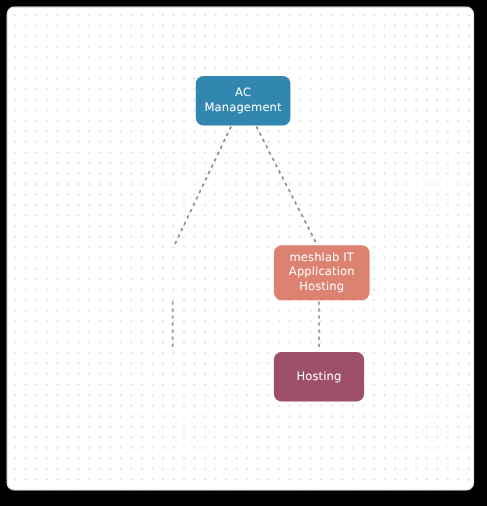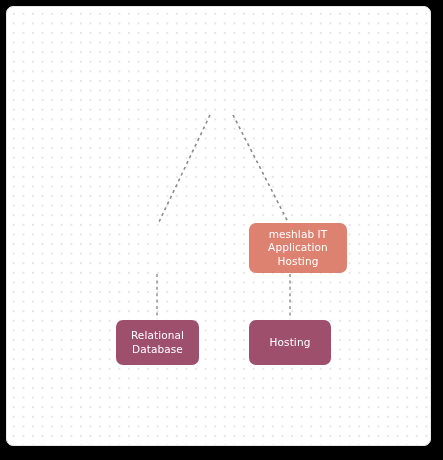--- a/index.html
+++ b/index.html
@@ -70,21 +70,21 @@
     user-select: none;
   }
   .node .lbl {
     display: block;
     white-space: pre-line;
   }
 
   
   #node-ac-management   { left: 171px; top:  62px; width: 86px; height: 45px; background: #3287b0; }
   #node-oracle-db       { left: 108px; top: 216px; width: 83px; height: 50px; background: #dd8170; }
-  #node-meshlab-hosting { left: 242px; top: 216px; width: 98px; height: 50px; background: #dd8170; }
+  #node-meshlab-hosting { left: 242px; top: 216px; width: 87px; height: 50px; background: #dd8170; }
   #node-relational-db   { left: 109px; top: 313px; width: 83px; height: 45px; background: #9e4f6c; }
   #node-hosting         { left: 242px; top: 313px; width: 82px; height: 45px; background: #9e4f6c; }
 </style>
 </head>
 <body>
 
 <div id="frame">
 
   <div id="canvas">
 
@@ -94,31 +94,31 @@
 
       <line x1="203" y1="108" x2="152" y2="215" stroke="#8b8b8b" stroke-width="1.6" stroke-dasharray="3 3.4" stroke-linecap="butt"></line>
 
       <line x1="226" y1="108" x2="281" y2="215" stroke="#8b8b8b" stroke-width="1.6" stroke-dasharray="3 3.4" stroke-linecap="butt"></line>
 
       <line x1="150" y1="267" x2="150" y2="312" stroke="#9a9a9a" stroke-width="1.6" stroke-dasharray="3 3.4" stroke-linecap="butt"></line>
 
       <line x1="283" y1="267" x2="283" y2="312" stroke="#9a9a9a" stroke-width="1.6" stroke-dasharray="3 3.4" stroke-linecap="butt"></line>
     </svg>
 
+    <div class="node" id="node-ac-management">
+      <span class="lbl">AC
+Management</span>
+    </div>
 
 
     <div class="node" id="node-meshlab-hosting">
       <span class="lbl">meshlab IT
 Application
 Hosting</span>
     </div>
 
-    <div class="node" id="node-relational-db">
-      <span class="lbl">Relational
-Database</span>
-    </div>
 
     <div class="node" id="node-hosting">
       <span class="lbl">Hosting</span>
     </div>
 
   </div>
 </div>
 
 </body></html>

